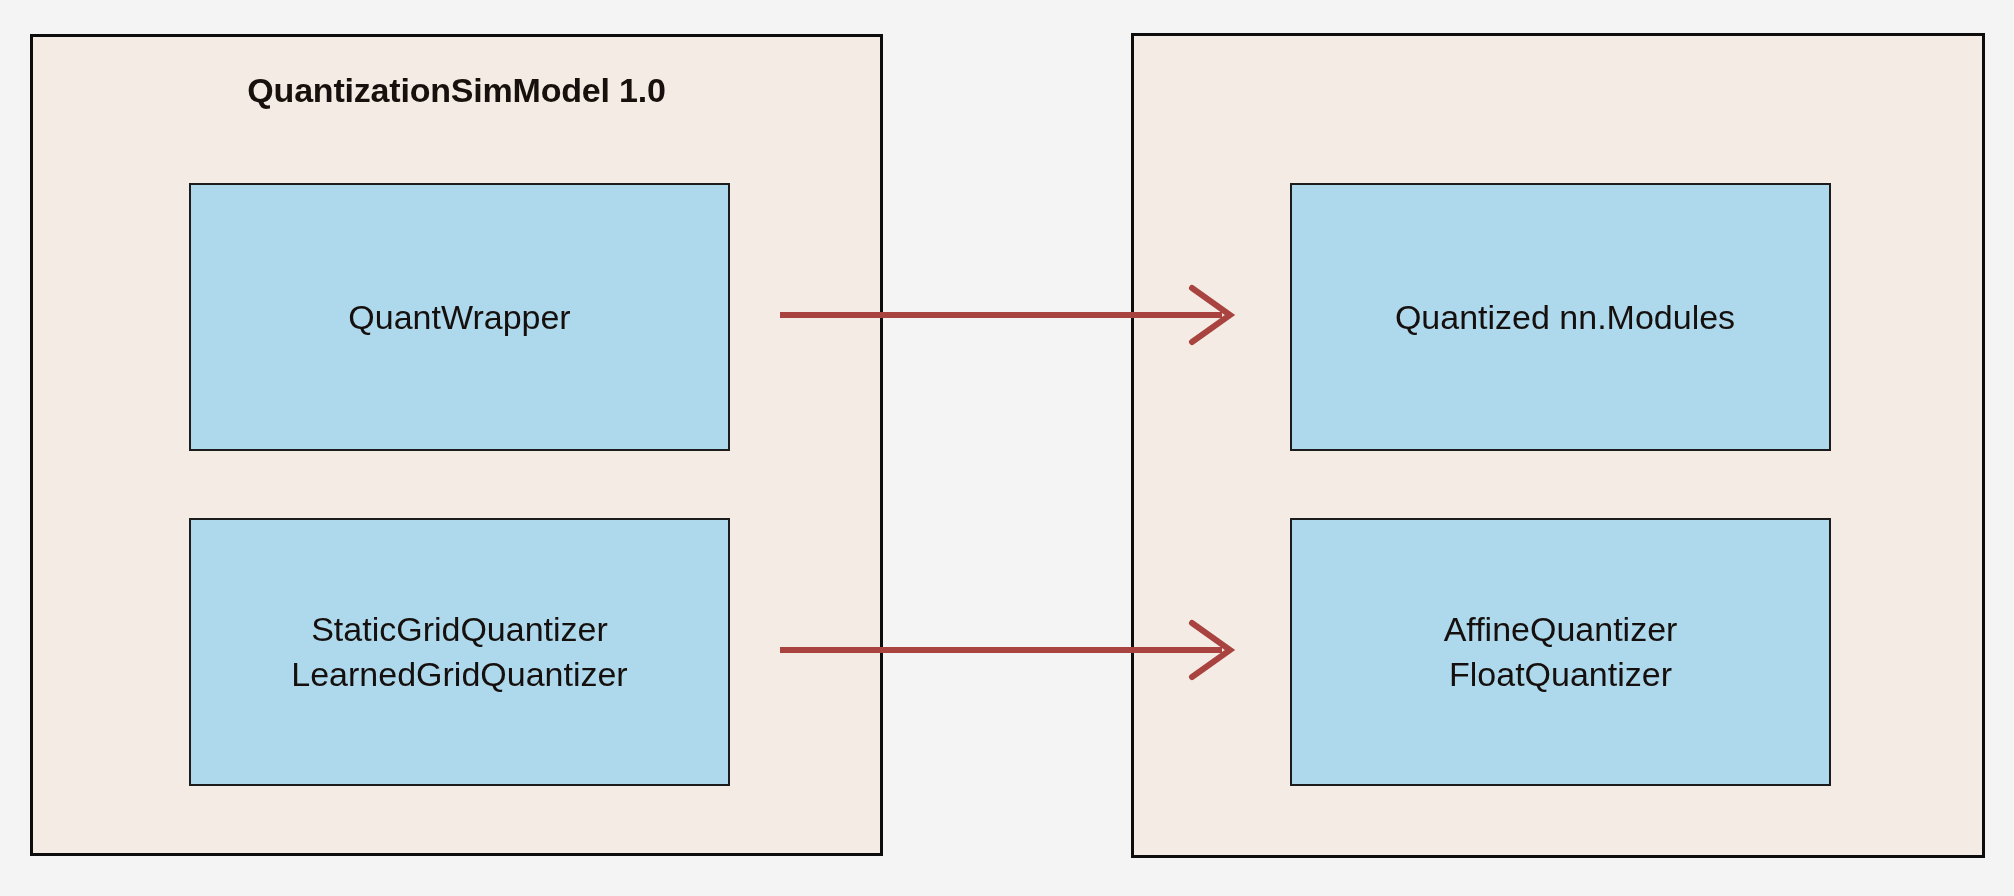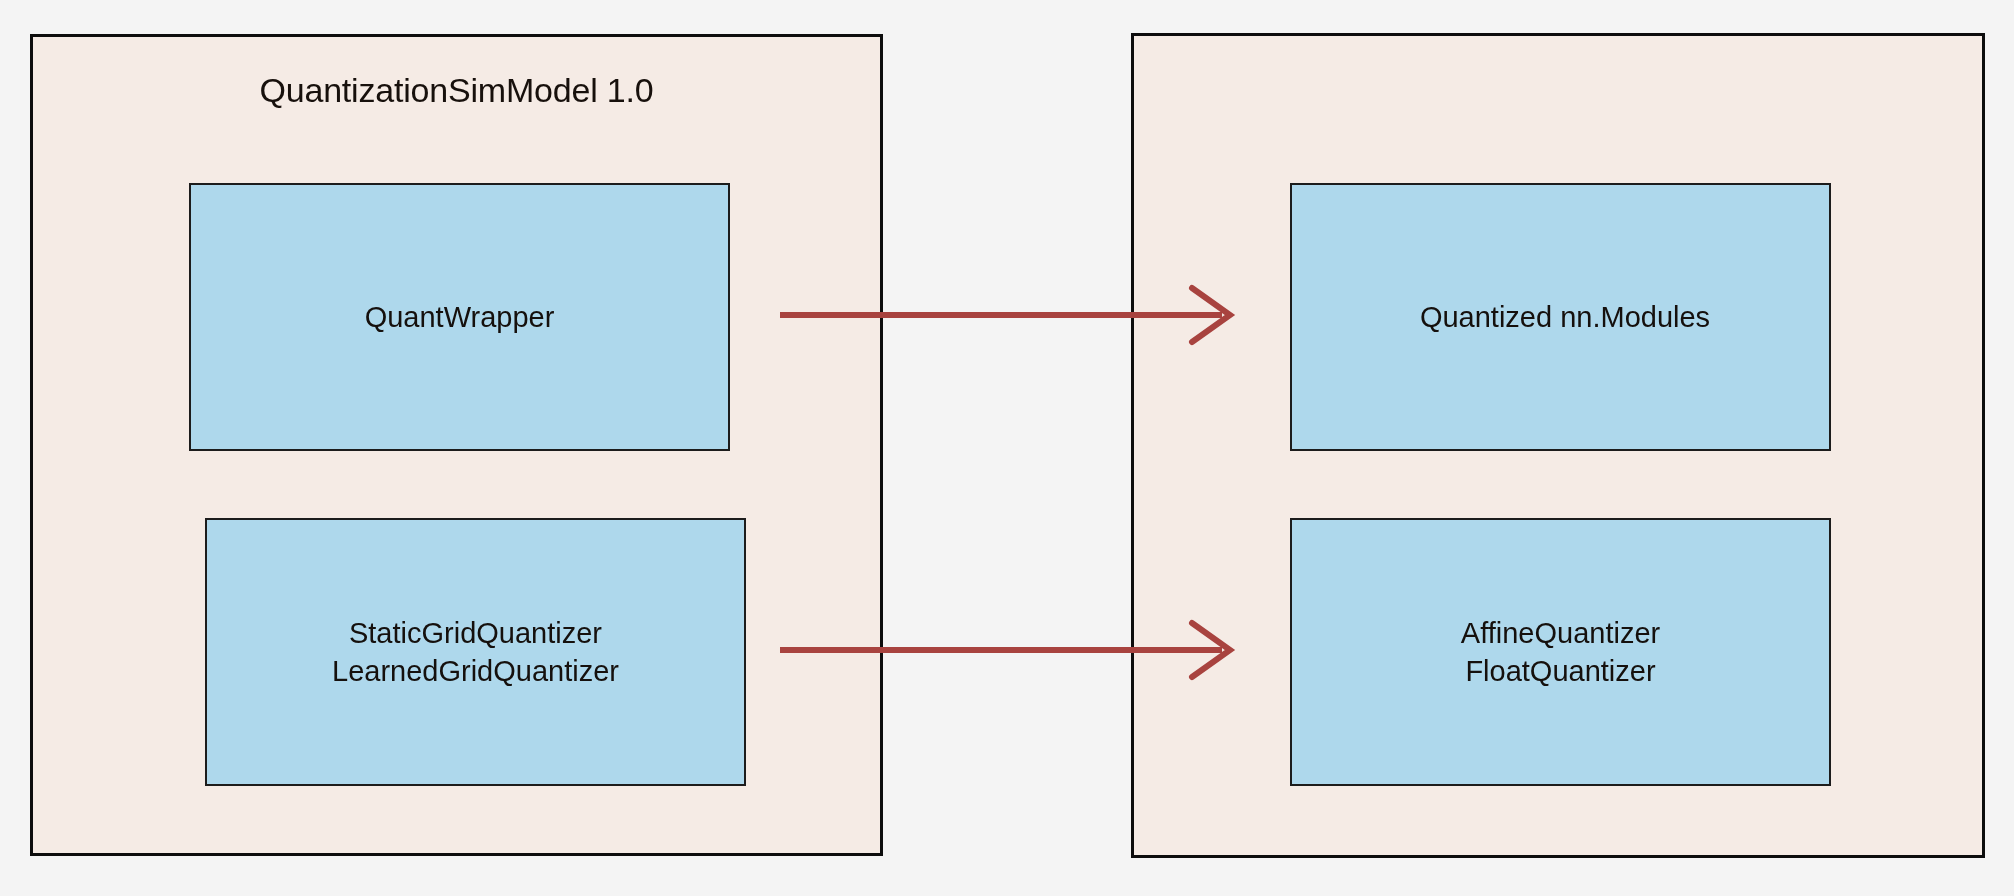--- a/index.html
+++ b/index.html
@@ -29,43 +29,43 @@
   #panel-left  { left: 30px;   top: 34px; width: 853px; height: 822px; }
   #panel-right { left: 1131px; top: 33px; width: 854px; height: 825px; }
 
   .panel-title {
     position: absolute;
     left: 0;
     right: 0;
     top: 34px;
     text-align: center;
     font-size: 34px;
-    font-weight: normal;
+    font-weight: bold;
     color: #17100c;
     letter-spacing: -0.2px;
     white-space: nowrap;
   }
 
   
   .block {
     position: absolute;
     background: #aed8ec;
     border: 2px solid #1c1c1c;
     box-sizing: border-box;
     display: flex;
     align-items: center;
     justify-content: center;
     text-align: center;
-    font-size: 29px;
+    font-size: 34px;
     line-height: 1.32;
     color: #15100d;
     white-space: pre-line;
   }
   .block-tl { left: 156px; top: 146px; width: 541px; height: 268px; }
-  .block-bl { left: 156px; top: 481px; width: 541px; height: 268px; margin-left: 16px; }
+  .block-bl { left: 156px; top: 481px; width: 541px; height: 268px; }
   .block-tr { left: 156px; top: 147px; width: 541px; height: 268px; padding-left: 9px; }
   .block-br { left: 156px; top: 482px; width: 541px; height: 268px; }
 
   
   .arrow {
     position: absolute;
     left: 0;
     top: 0;
     width: 2014px;
     height: 896px;

